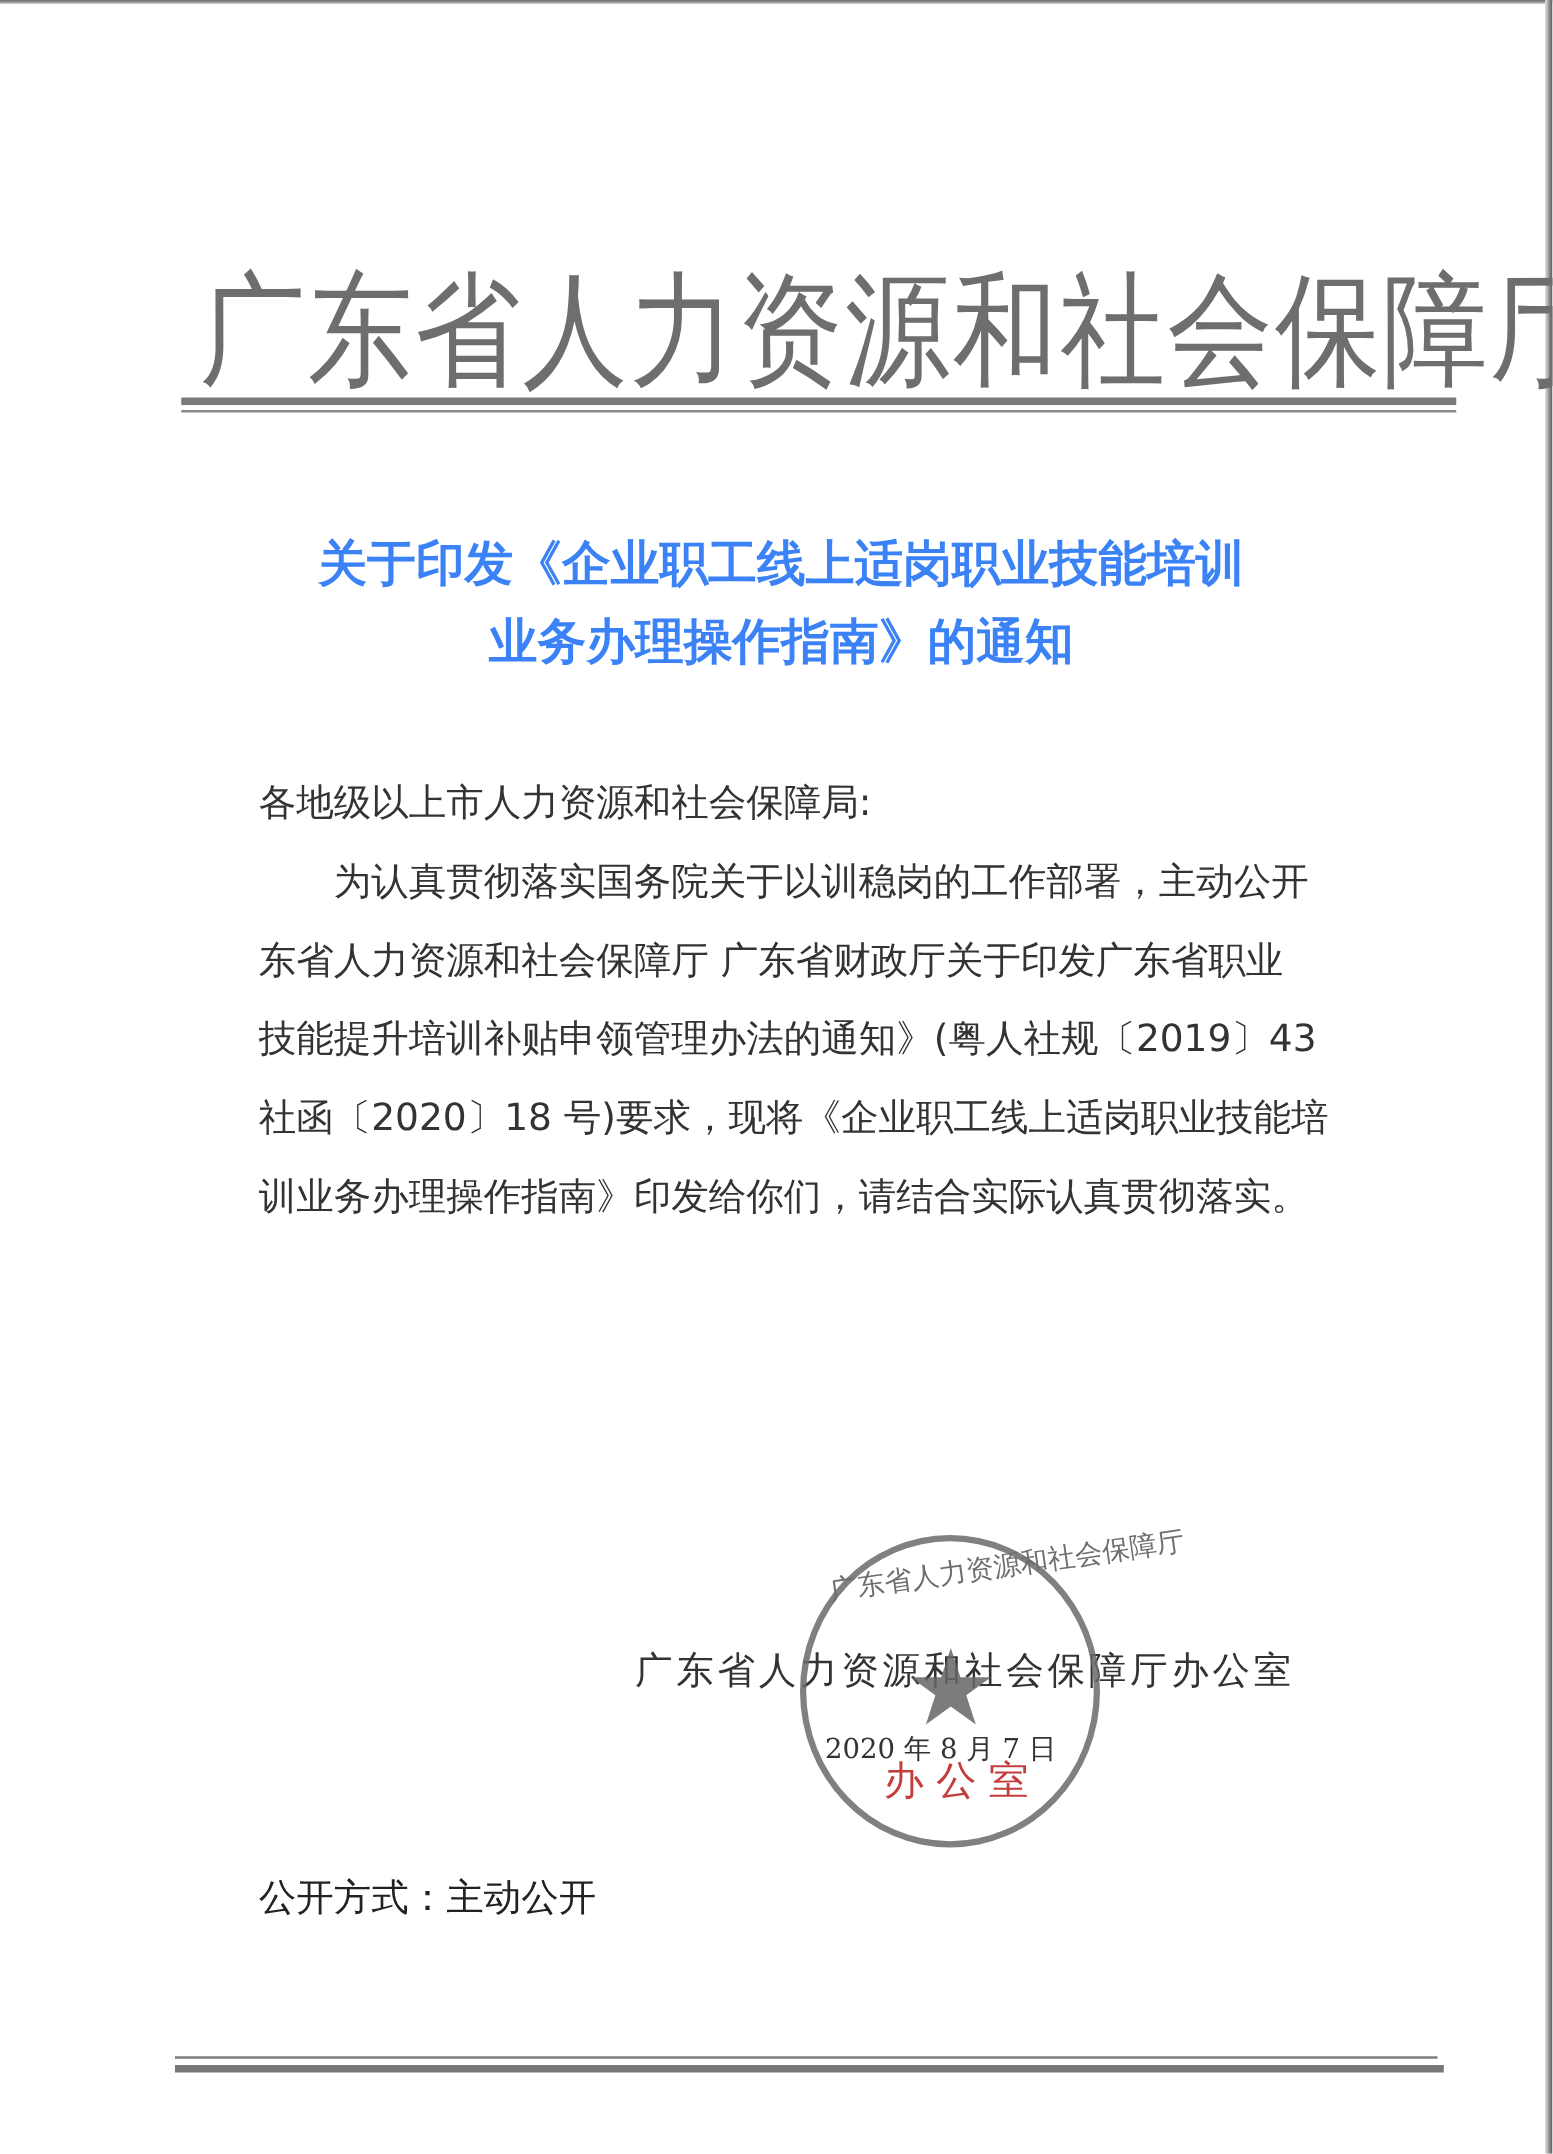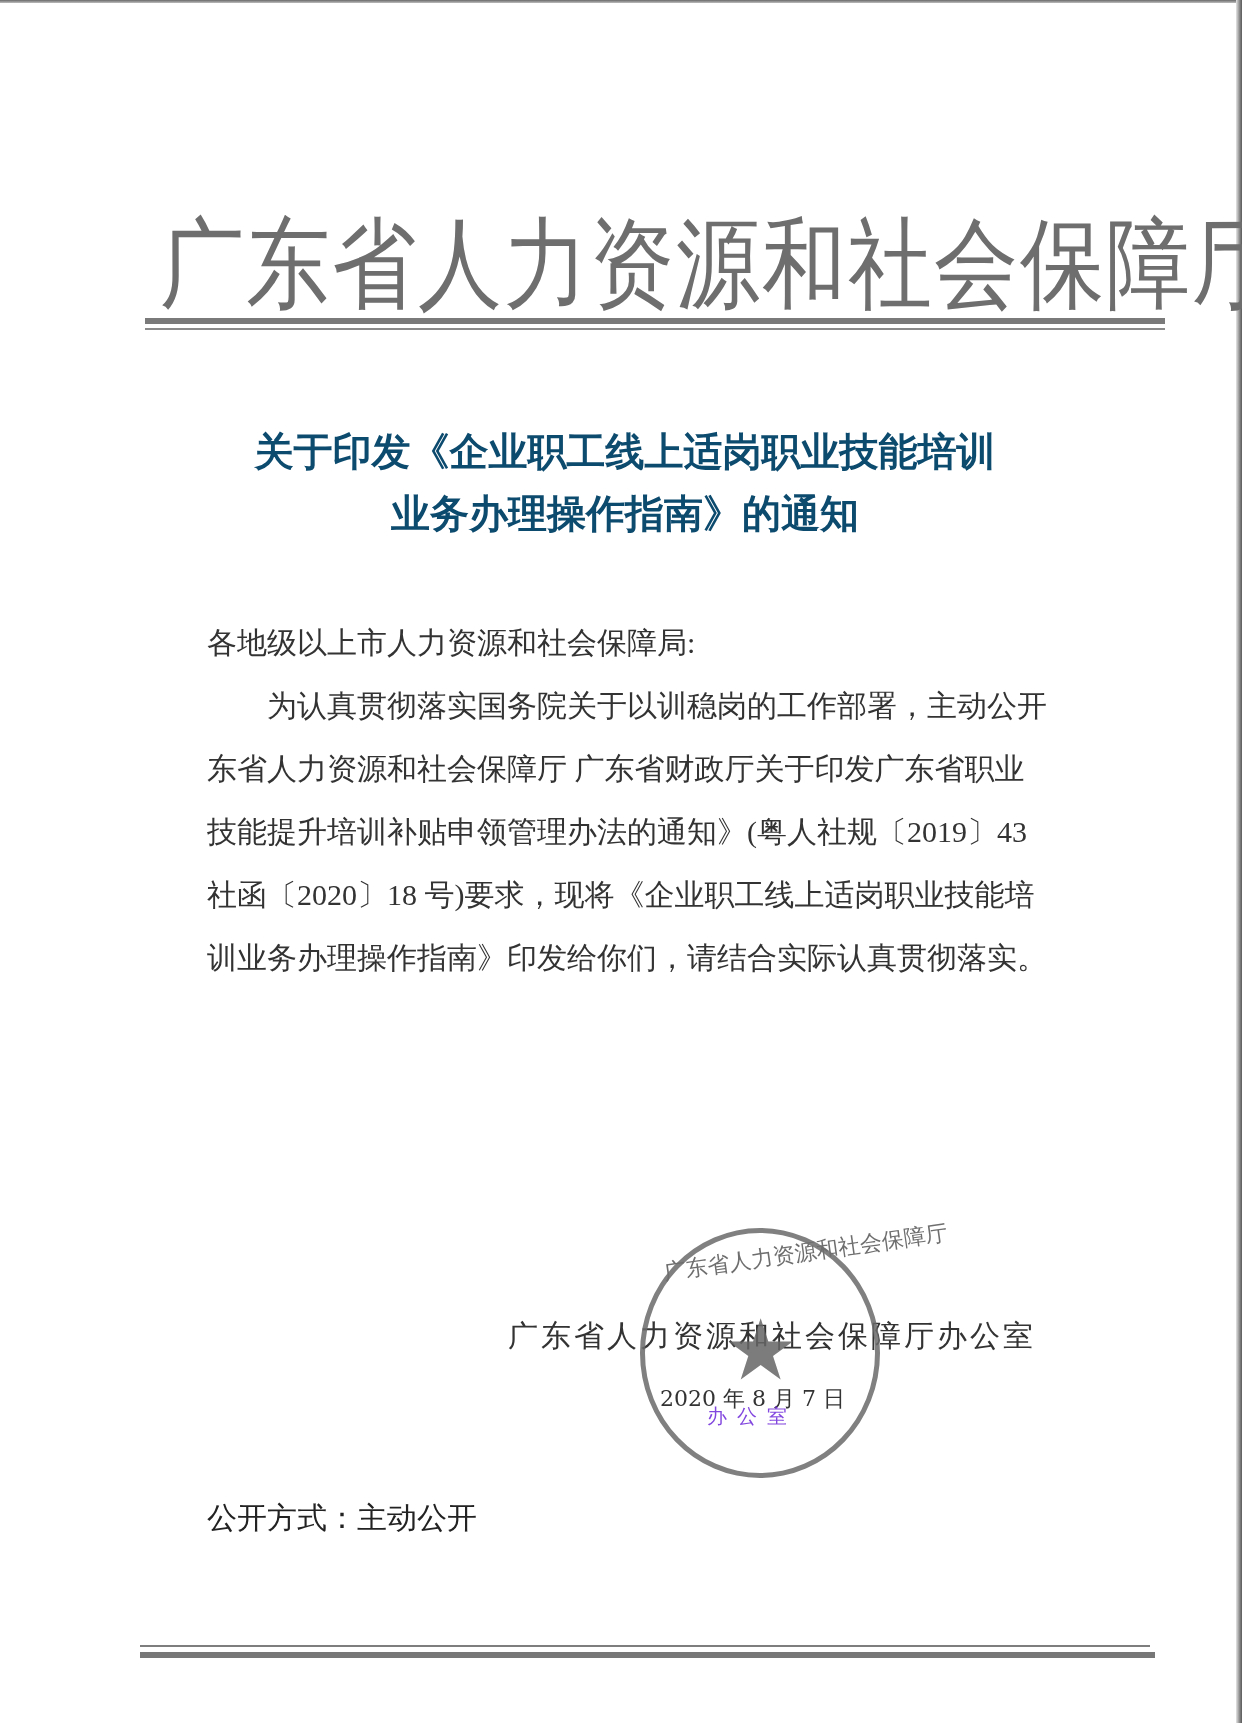--- a/index.html
+++ b/index.html
@@ -30,46 +30,46 @@
     background: #7a7a7a;
   }
   .rule-thin {
     position: absolute; left: 145px; top: 328px; width: 1020px; height: 2px;
     background: #8a8a8a;
   }
   .doc-title {
     position: absolute; left: 200px; top: 420px; width: 850px;
     text-align: center;
     font-family: "DejaVu Serif", "Liberation Serif", serif;
-    font-weight: bold; font-size: 39px; line-height: 62px; color: #0c4a6e;
+    font-weight: bold; font-size: 39px; line-height: 62px; color: #3b82f6;
   }
   .doc-title .line { display: block; white-space: nowrap; }
   .body {
     position: absolute; left: 207px; top: 611px; width: 930px;
     font-family: "DejaVu Sans", "Liberation Sans", sans-serif;
     font-size: 30px; line-height: 63px; color: #333;
   }
-  .body .line { display: block; white-space: nowrap; height: 63px; font-family: Liberation Serif, serif; }
+  .body .line { display: block; white-space: nowrap; height: 63px; }
   .body .salutation { margin-bottom: 0; }
   .seal {
     position: absolute; left: 640px; top: 1228px; width: 240px; height: 250px;
     border: 5px solid #6a6a6a; border-radius: 50%;
     box-sizing: border-box; opacity: 0.85;
   }
   .seal-star {
     position: absolute; left: 78px; top: 75px; font-size: 84px; line-height: 84px;
     color: #666; font-family: "DejaVu Sans", sans-serif;
   }
   .seal-ring-text {
     position: absolute; left: 18px; top: 10px; width: 210px;
     font-size: 22px; color: #555; font-family: "DejaVu Sans", sans-serif;
     white-space: nowrap; transform: rotate(-8deg);
   }
   .seal-bottom-text {
-    position: absolute; left: 62px; top: 170px; font-size: 20px; color: #6d28d9;
+    position: absolute; left: 62px; top: 170px; font-size: 32px; color: #b91c1c;
     letter-spacing: 10px; font-family: Liberation Serif, serif;
   }
   .signer {
     position: absolute; left: 508px; top: 1316px;
     font-family: "DejaVu Sans", "Liberation Sans", sans-serif;
     font-size: 30px; color: #333; white-space: nowrap; letter-spacing: 3px;
   }
   .date {
     position: absolute; left: 660px; top: 1384px;
     font-family: "DejaVu Serif", "Liberation Serif", serif;

